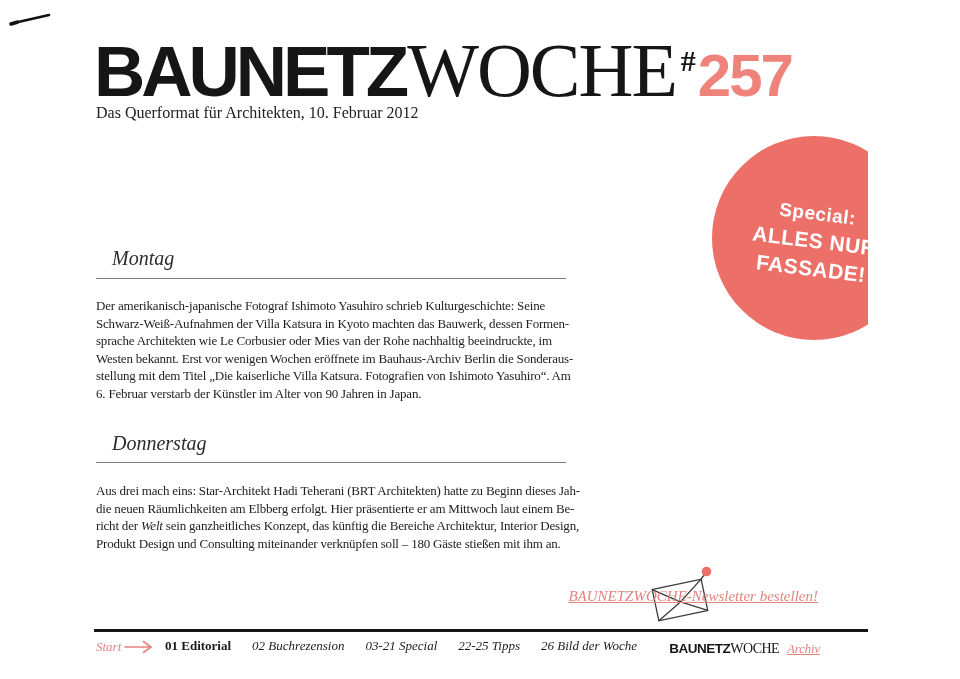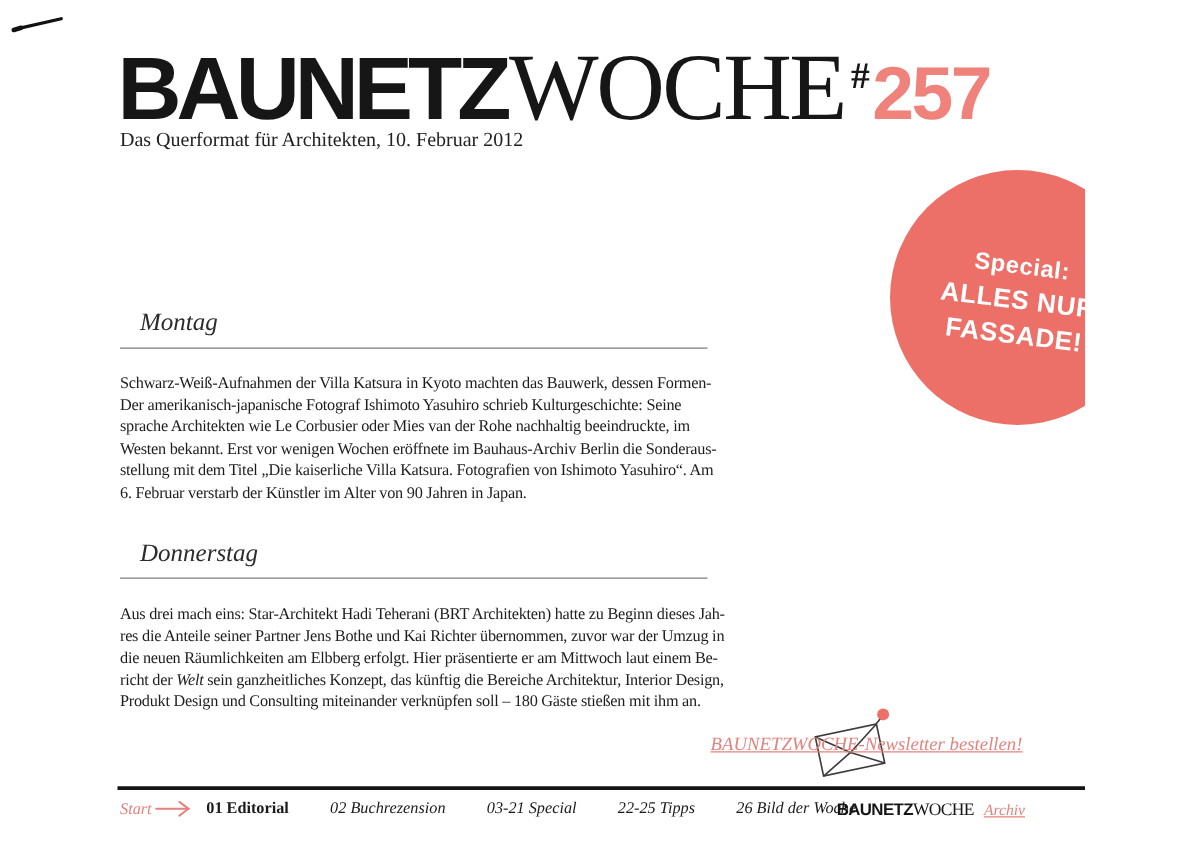--- a/index.html
+++ b/index.html
@@ -46,21 +46,21 @@
 
   
   .envelope{position:absolute;left:643px;top:562px;cursor:pointer;}
   .nl-link{position:absolute;right:50px;top:588px;font-style:italic;font-size:15px;
            color:var(--accent-link);text-decoration:underline;cursor:pointer;white-space:nowrap;}
 
   
   .f-rule{position:absolute;left:94px;top:629px;width:818px;height:3px;background:#141414;}
   .f-start{position:absolute;left:96px;top:639px;font-style:italic;font-size:13px;color:var(--accent-link);cursor:pointer;}
   .f-arrow{position:absolute;left:124px;top:640px;cursor:pointer;}
-  .f-nav{position:absolute;left:165px;top:638px;display:flex;gap:33px;font-size:13px;color:#1b1b1b;}
+  .f-nav{position:absolute;left:165px;top:638px;display:flex;gap:21px;font-size:13px;color:#1b1b1b;}
   .f-nav .item{font-style:italic;cursor:pointer;white-space:nowrap;}
   .f-nav .item.active{font-style:normal;font-weight:700;}
   .f-brand{position:absolute;right:48px;top:639px;white-space:nowrap;text-align:right;}
   .fb-bau{font-family:"Liberation Sans",sans-serif;font-weight:700;font-size:13.5px;letter-spacing:-0.5px;color:#161616;}
   .fb-woche{font-family:"Liberation Serif",serif;font-size:14px;letter-spacing:-0.5px;color:#161616;}
   .fb-archiv{font-style:italic;font-size:12.5px;color:var(--accent-link);text-decoration:underline;margin-left:8px;cursor:pointer;}
 </style>
 </head>
 <body>
 
@@ -83,33 +83,32 @@
     <div class="badge-inner">
       <div class="badge-l1">Special:</div>
       <div class="badge-l2">ALLES NUR</div>
       <div class="badge-l3">FASSADE!</div>
     </div>
   </div>
 
   <div class="sec-title montag">Montag</div>
   <div class="rule r1"></div>
   <div class="para p1">
+    <div class="line">Der amerikanisch-japanische Fotograf Ishimoto Yasuhiro schrieb Kulturgeschichte: Seine</div>
     <div class="line">Schwarz-Weiß-Aufnahmen der Villa Katsura in Kyoto machten das Bauwerk, dessen Formen-</div>
-    <div class="line">Der amerikanisch-japanische Fotograf Ishimoto Yasuhiro schrieb Kulturgeschichte: Seine</div>
     <div class="line">sprache Architekten wie Le Corbusier oder Mies van der Rohe nachhaltig beeindruckte, im</div>
     <div class="line">Westen bekannt. Erst vor wenigen Wochen eröffnete im Bauhaus-Archiv Berlin die Sonderaus-</div>
     <div class="line">stellung mit dem Titel „Die kaiserliche Villa Katsura. Fotografien von Ishimoto Yasuhiro“.  Am</div>
     <div class="line">6. Februar verstarb der Künstler im Alter von 90 Jahren in Japan.</div>
   </div>
 
   <div class="sec-title donnerstag">Donnerstag</div>
   <div class="rule r2"></div>
   <div class="para p2">
     <div class="line">Aus drei mach eins: Star-Architekt Hadi Teherani (BRT Architekten) hatte zu Beginn dieses Jah-</div>
-    <div class="line">res die Anteile seiner Partner Jens Bothe und Kai Richter übernommen, zuvor war der Umzug in</div>
     <div class="line">die neuen Räumlichkeiten am Elbberg erfolgt. Hier präsentierte er am Mittwoch laut einem Be-</div>
     <div class="line"><span>richt der </span><em>Welt</em><span> sein ganzheitliches Konzept, das künftig die Bereiche Architektur, Interior Design,</span></div>
     <div class="line">Produkt Design und Consulting miteinander verknüpfen soll – 180 Gäste stießen mit ihm an.</div>
   </div>
 
   <svg class="envelope" width="72" height="62" viewBox="0 0 72 62">
     <g fill="none" stroke="#3c3c3c" stroke-width="1.3" transform="rotate(-12 37 38)">
       <rect x="12" y="22" width="50" height="32"></rect>
       <path d="M12 22 L37 40 L62 22"></path>
       <path d="M12 54 L37 40 M62 54 L37 40"></path>

